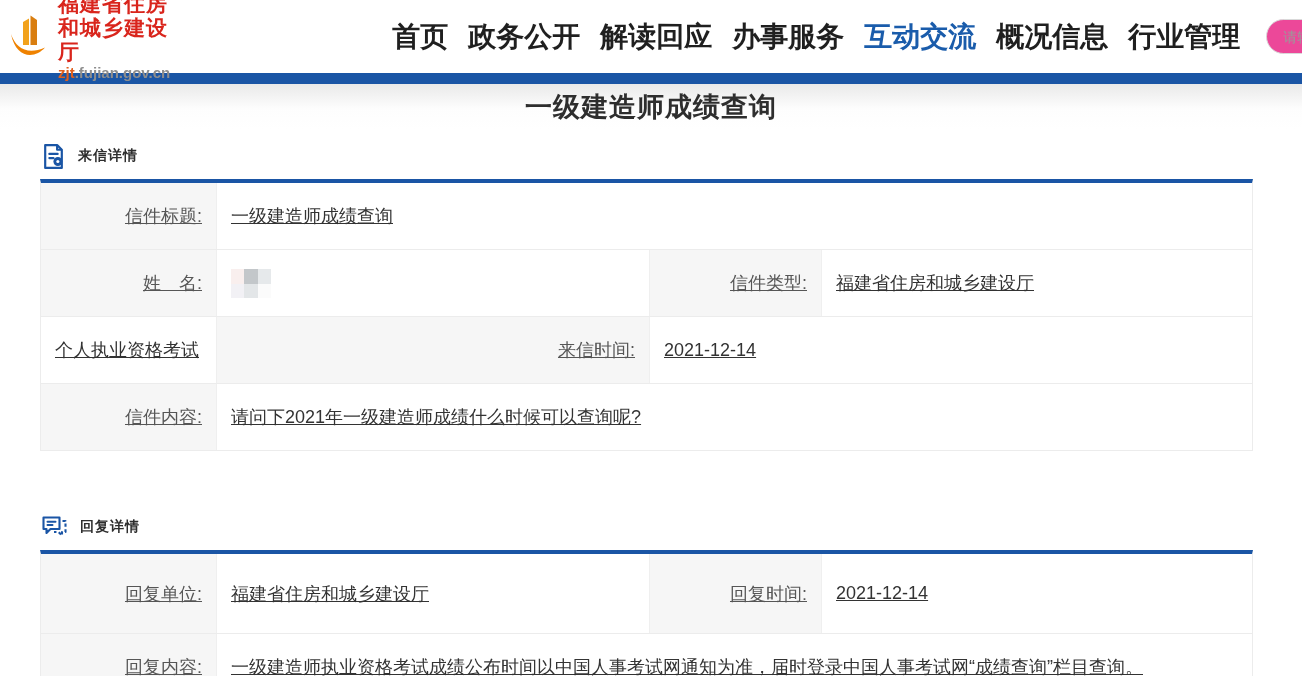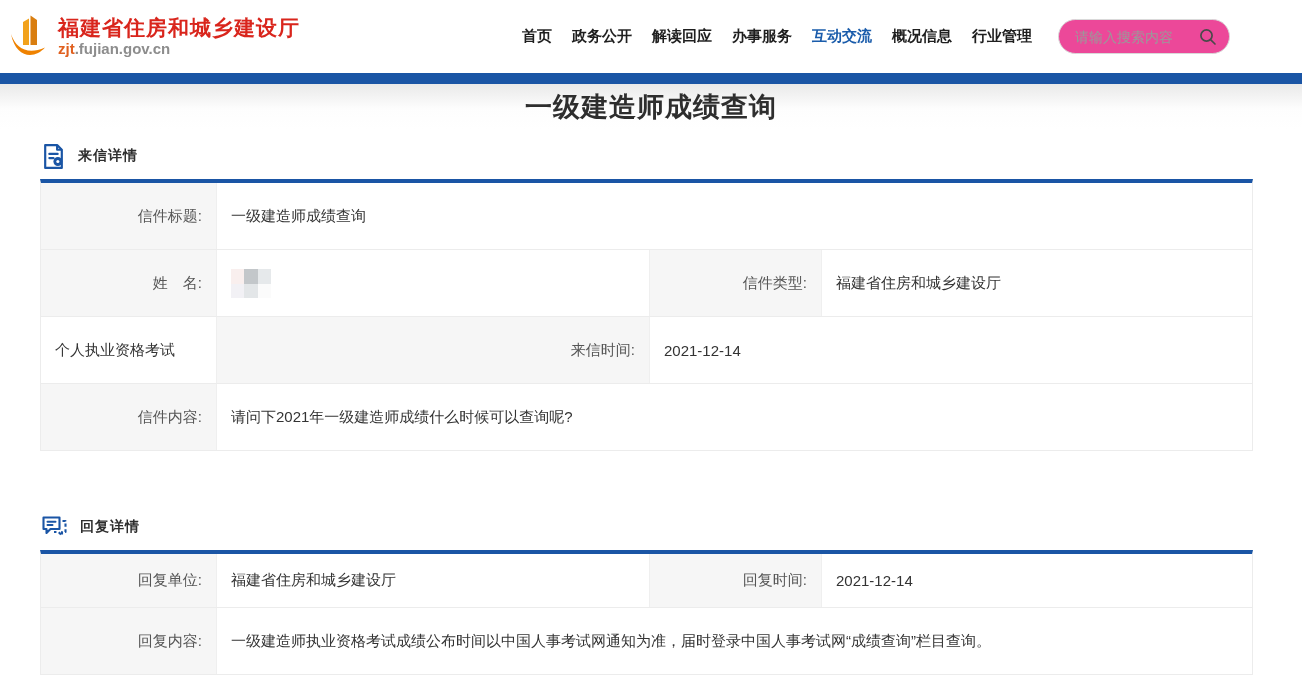--- a/index.html
+++ b/index.html
@@ -8,21 +8,21 @@
 
   
   .top-header { height:73px; display:flex; align-items:center; padding:0 10px 0 8px; background:#fff; }
   .logo-block { display:flex; align-items:center; gap:8px; cursor:pointer; }
   .logo-text { display:flex; flex-direction:column; line-height:1.15; }
   .logo-title { font-size:21px; font-weight:bold; color:#d9251c; letter-spacing:1px; }
   .logo-url { font-size:15px; font-weight:bold; color:#8d8d8d; }
   .logo-url .url-hl { color:#e0601f; }
 
   .main-nav { display:flex; align-items:center; gap:20px; margin-left:222px; white-space:nowrap; }
-  .nav-item { font-size:15px; font-weight:bold; color:#1f1f1f; text-decoration:none; cursor:pointer; }
+  .nav-item { font-size:28px; font-weight:bold; color:#1f1f1f; text-decoration:none; cursor:pointer; }
   .nav-item.active { color:#1a5cab; }
 
   .search-box { margin-left:26px; width:172px; height:35px; border:1px solid #d9d9d9; border-radius:18px;
     display:flex; align-items:center; padding:0 12px 0 16px; background:#ec4899; }
   .search-box input { border:none; outline:none; flex:1; min-width:0; font-size:14px; color:#333;
     font-family:"Liberation Sans","DejaVu Sans",sans-serif; background:transparent; }
   .search-box input::placeholder { color:#9a9a9a; }
   .search-btn { background:none; border:none; cursor:pointer; display:flex; align-items:center; padding:0; }
 
   
@@ -34,21 +34,21 @@
   
   .content { width:1213px; margin-left:40px; }
   .section-header { display:flex; align-items:center; gap:11px; margin-top:13px; height:28px; }
   .section-header .sec-title { font-size:14px; font-weight:bold; color:#2e2e2e; letter-spacing:1px; }
   .sec2 { margin-top:62px; }
 
   .detail-table { margin-top:9px; border-top:4px solid #1a55a5; border-left:1px solid #ececec;
     border-right:1px solid #ececec; background:#fff; }
   .drow { display:grid; grid-template-columns:175px 1fr; border-bottom:1px solid #ececec; height:67px; }
   .drow.split { grid-template-columns:175px 433px 172px 1fr; }
-  .cell { display:flex; align-items:center; font-size:15px; }
+  .cell { display:flex; align-items:center; font-size:18px;text-decoration:underline; }
   .cell + .cell { border-left:1px solid #efefef; }
   .cell.lbl { background:#f6f6f6; justify-content:flex-end; padding-right:14px; color:#565656; }
   .cell.val { padding-left:14px; color:#333; }
 
   
   .redact { display:grid; grid-template-columns:13px 14px 13px; grid-template-rows:15px 14px; margin-left:0; }
   .redact i:nth-child(1){background:#f9efee;} .redact i:nth-child(2){background:#c3c7ca;}
   .redact i:nth-child(3){background:#e6e9eb;} .redact i:nth-child(4){background:#f2f1f5;}
   .redact i:nth-child(5){background:#e3e6e8;} .redact i:nth-child(6){background:#fbfbfb;}
 </style>
@@ -148,21 +148,21 @@
       <svg width="29" height="27" viewBox="0 0 29 26" fill="none">
         <path d="M3.5 3 H19.5 V14.5 H10.5 L6.5 18.5 V14.5 H3.5 Z" stroke="#1a55a5" stroke-width="2.1" stroke-linejoin="round"></path>
         <path d="M7.5 7.2 H15.5 M7.5 10.6 H12.5" stroke="#1a55a5" stroke-width="2" stroke-linecap="round"></path>
         <path d="M22.5 6.5 H25.5 V17.5 H22 V21 L18.5 17.5 H14" stroke="#1a55a5" stroke-width="2.1" stroke-linejoin="round" stroke-dasharray="3.2 2.4"></path>
       </svg>
     </span>
     <span class="sec-title">回复详情</span>
   </div>
 
   <div class="detail-table">
-    <div class="drow split" style="height:54px;">
+    <div class="drow split" style="height:80px;">
       <div class="cell lbl">回复单位:</div>
       <div class="cell val">福建省住房和城乡建设厅</div>
       <div class="cell lbl">回复时间:</div>
       <div class="cell val">2021-12-14</div>
     </div>
     <div class="drow">
       <div class="cell lbl">回复内容:</div>
       <div class="cell val">一级建造师执业资格考试成绩公布时间以中国人事考试网通知为准，届时登录中国人事考试网“成绩查询”栏目查询。</div>
     </div>
   </div>

